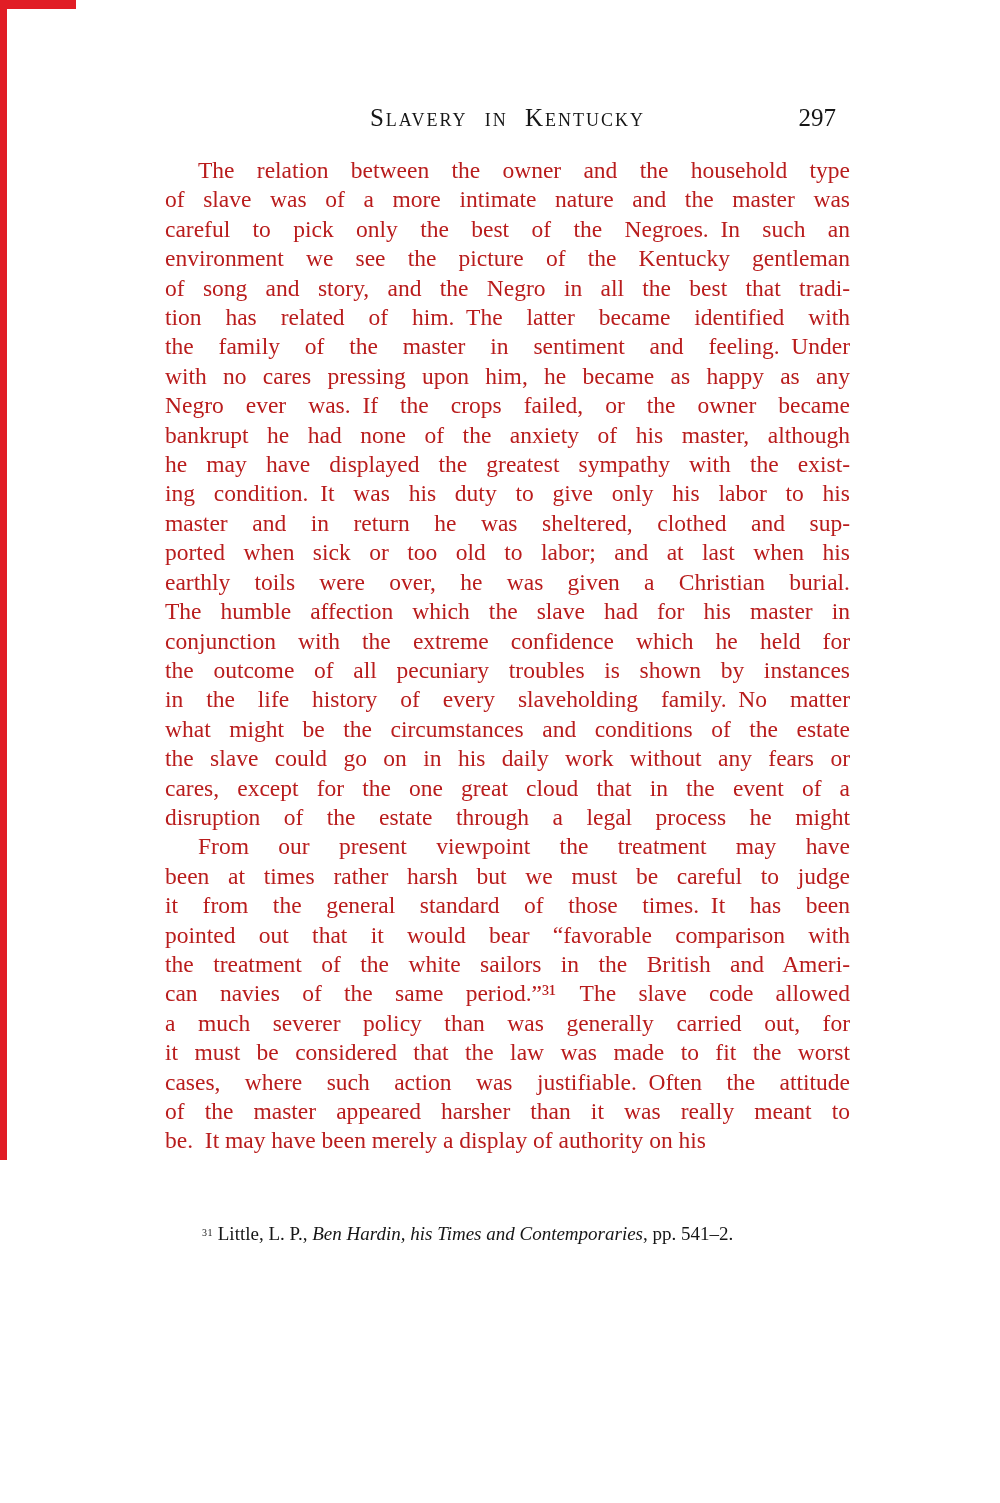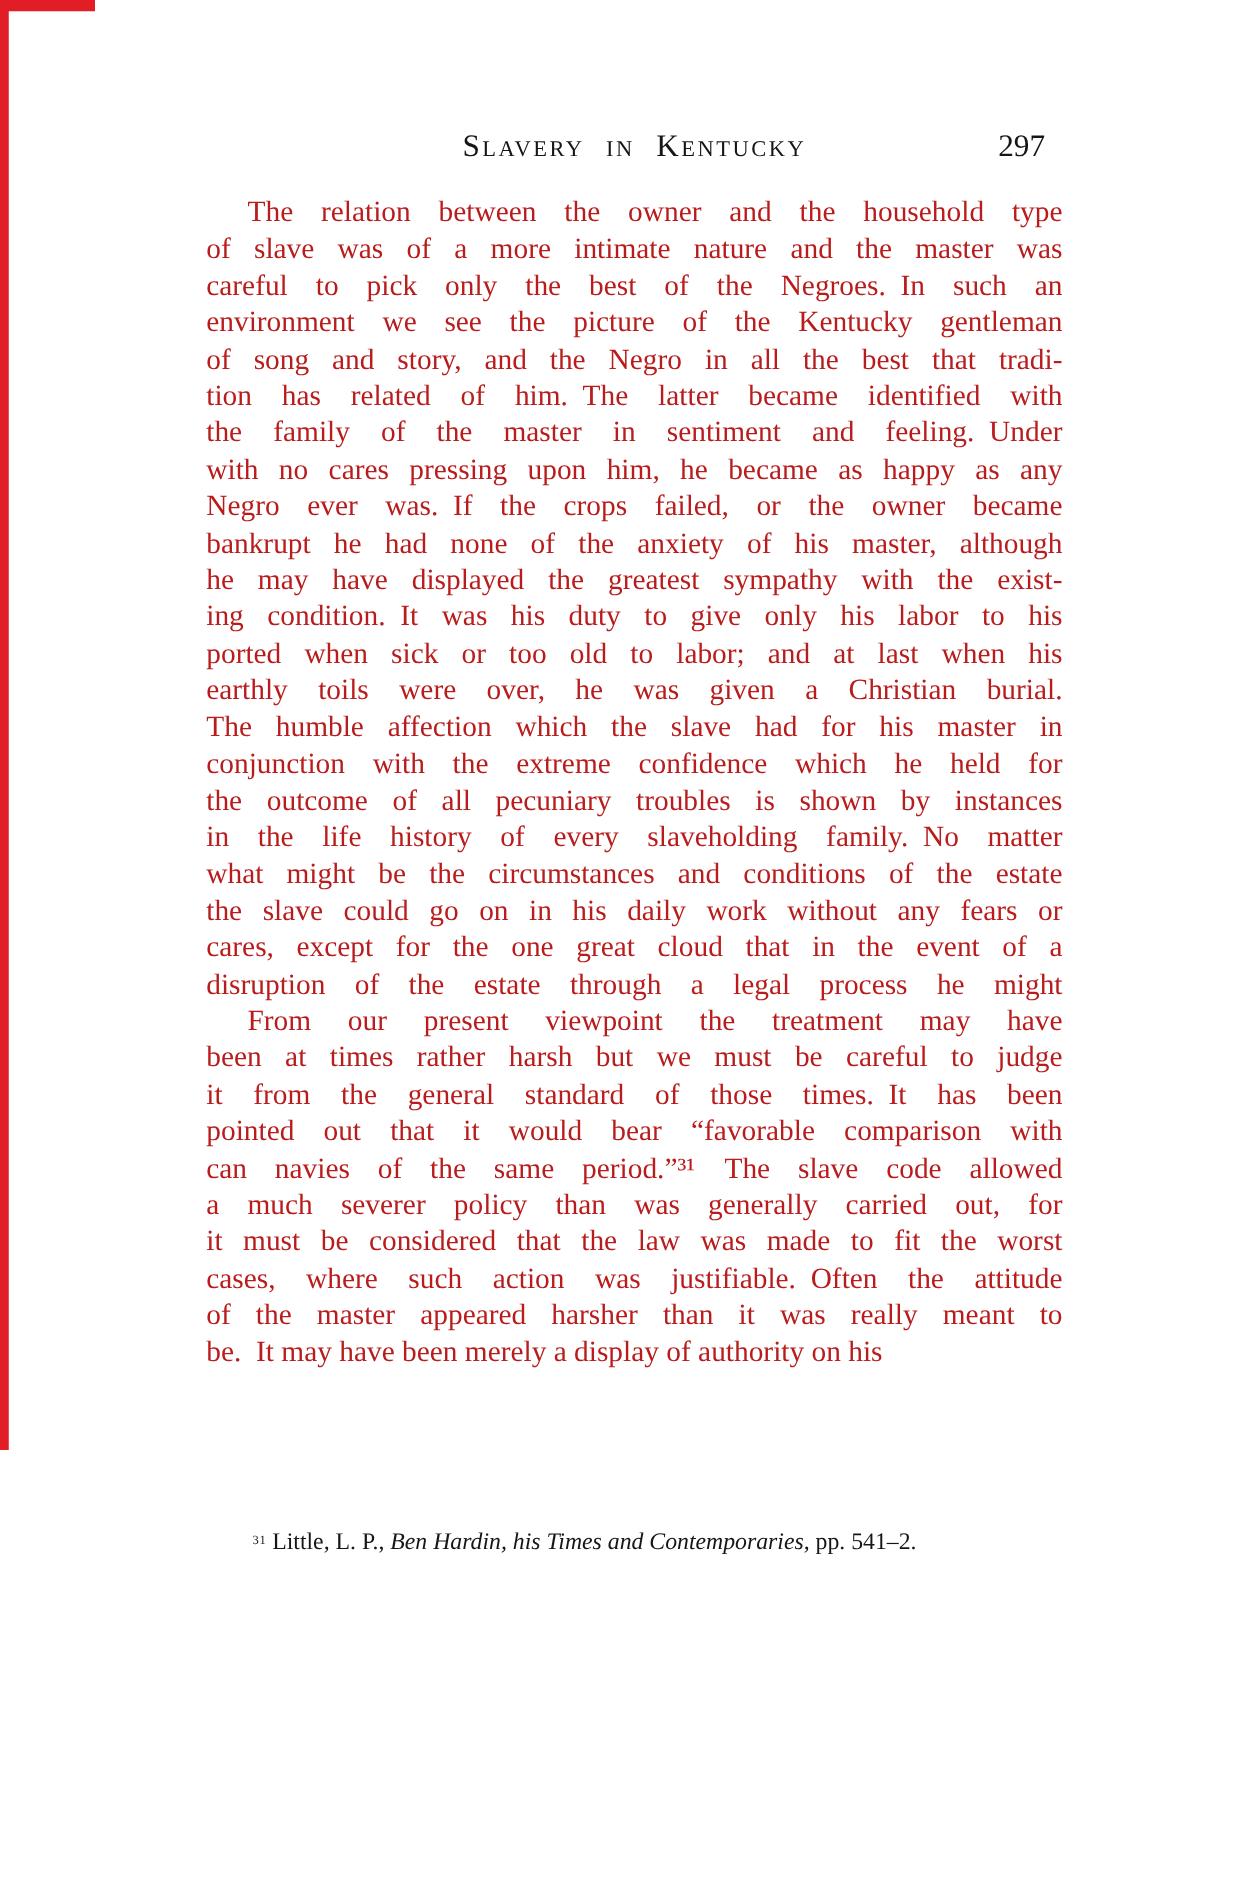--- a/index.html
+++ b/index.html
@@ -112,34 +112,36 @@
       <div class="line">careful to pick only the best of the Negroes. In such an</div>
       <div class="line">environment we see the picture of the Kentucky gentleman</div>
       <div class="line">of song and story, and the Negro in all the best that tradi-</div>
       <div class="line">tion has related of him. The latter became identified with</div>
       <div class="line">the family of the master in sentiment and feeling. Under</div>
       <div class="line">with no cares pressing upon him, he became as happy as any</div>
       <div class="line">Negro ever was. If the crops failed, or the owner became</div>
       <div class="line">bankrupt he had none of the anxiety of his master, although</div>
       <div class="line">he may have displayed the greatest sympathy with the exist-</div>
       <div class="line">ing condition. It was his duty to give only his labor to his</div>
+      <div class="line">master and in return he was sheltered, clothed and sup-</div>
       <div class="line">ported when sick or too old to labor; and at last when his</div>
       <div class="line">earthly toils were over, he was given a Christian burial.</div>
       <div class="line">The humble affection which the slave had for his master in</div>
       <div class="line">conjunction with the extreme confidence which he held for</div>
       <div class="line">the outcome of all pecuniary troubles is shown by instances</div>
       <div class="line">in the life history of every slaveholding family. No matter</div>
       <div class="line">what might be the circumstances and conditions of the estate</div>
       <div class="line">the slave could go on in his daily work without any fears or</div>
       <div class="line">cares, except for the one great cloud that in the event of a</div>
       <div class="line">disruption of the estate through a legal process he might</div>
       <div class="line indent">From our present viewpoint the treatment may have</div>
       <div class="line">been at times rather harsh but we must be careful to judge</div>
       <div class="line">it from the general standard of those times. It has been</div>
       <div class="line">pointed out that it would bear “favorable comparison with</div>
+      <div class="line">the treatment of the white sailors in the British and Ameri-</div>
       <div class="line">can navies of the same period.”³¹ The slave code allowed</div>
       <div class="line">a much severer policy than was generally carried out, for</div>
       <div class="line">it must be considered that the law was made to fit the worst</div>
       <div class="line">cases, where such action was justifiable. Often the attitude</div>
       <div class="line">of the master appeared harsher than it was really meant to</div>
       <div class="line para-end">be. It may have been merely a display of authority on his</div>
     </div>
 
   <div class="footnote">
     <span class="fn-marker">31</span><span> Little, L. P., </span><span class="fn-title">Ben Hardin, his Times and Contemporaries</span><span>, pp. 541–2.</span>

